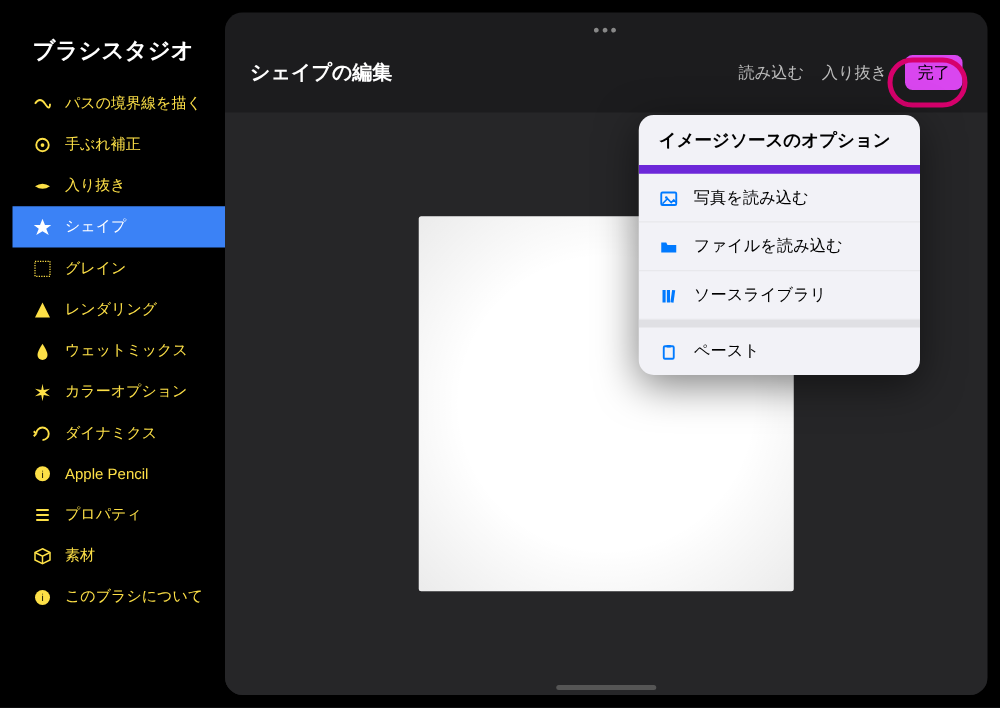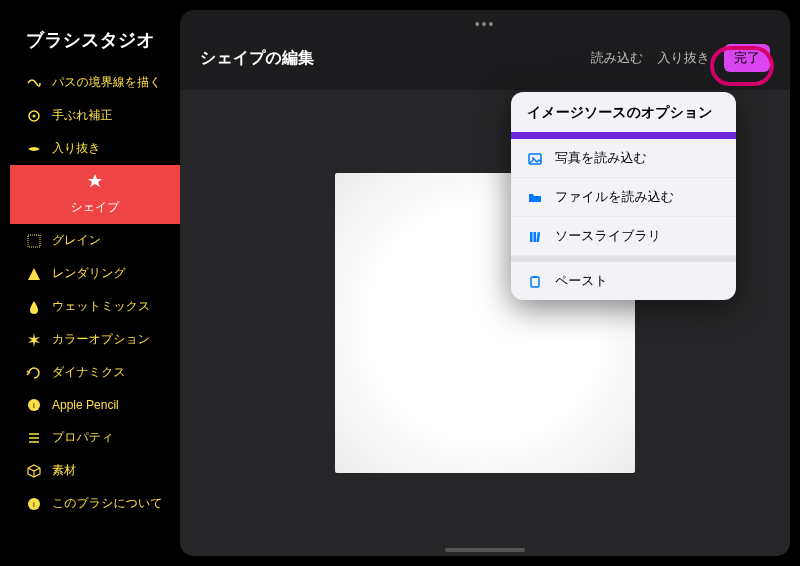--- a/index.html
+++ b/index.html
@@ -1,21 +1,21 @@
 <!DOCTYPE html>
 <html><head>
 <meta charset="utf-8">
 <style>
   * { margin: 0; padding: 0; box-sizing: border-box; font-family: -apple-system, "Hiragino Sans", sans-serif; }
   body { background: #000; width: 800px; height: 566px; overflow: hidden; position: relative; }
   .app { display: flex; width: 100%; height: 100%; background: #000; padding: 10px; }
   .sidebar { width: 170px; background: #000; padding: 8px 0 0 0; display: flex; flex-direction: column; }
   .sidebar-title { color: #fff; font-size: 18px; font-weight: 600; padding: 10px 16px 14px 16px; }
   .sidebar-item { display: flex; align-items: center; gap: 10px; padding: 8px 16px; color: #fde047; font-size: 12px; cursor: pointer; }
-  .sidebar-item.active { background: #ef4444; color: #fff; flex-direction: column; }
+  .sidebar-item.active { background: #3b82f6; color: #fff; }
   .sidebar-item .icon { width: 16px; height: 16px; display: flex; align-items: center; justify-content: center; color: inherit; flex-shrink: 0; }
   .main { flex: 1; background: #1c1c1e; border-radius: 14px; display: flex; flex-direction: column; position: relative; overflow: hidden; }
   .top-handle { display: flex; justify-content: center; padding: 6px 0 0 0; color: #888; font-size: 14px; letter-spacing: 2px; }
   .toolbar { display: flex; align-items: center; justify-content: space-between; padding: 12px 20px 14px 20px; }
   .toolbar-title { color: #fff; font-size: 16px; font-weight: 600; }
   .toolbar-actions { display: flex; align-items: center; gap: 14px; }
   .btn-text { color: #bdbdbd; font-size: 13px; cursor: pointer; }
   .btn-done { background: #d946ef; color: #000; padding: 5px 10px; border-radius: 6px; font-size: 13px; font-weight: 500; cursor: pointer; }
   .highlight-ring { position: absolute; top: 36px; right: 16px; width: 64px; height: 40px; border: 4px solid #d6006c; border-radius: 20px; pointer-events: none; }
   .canvas-wrap { flex: 1; background: #262628; margin: 4px 0 0 0; display: flex; align-items: center; justify-content: center; position: relative; }

